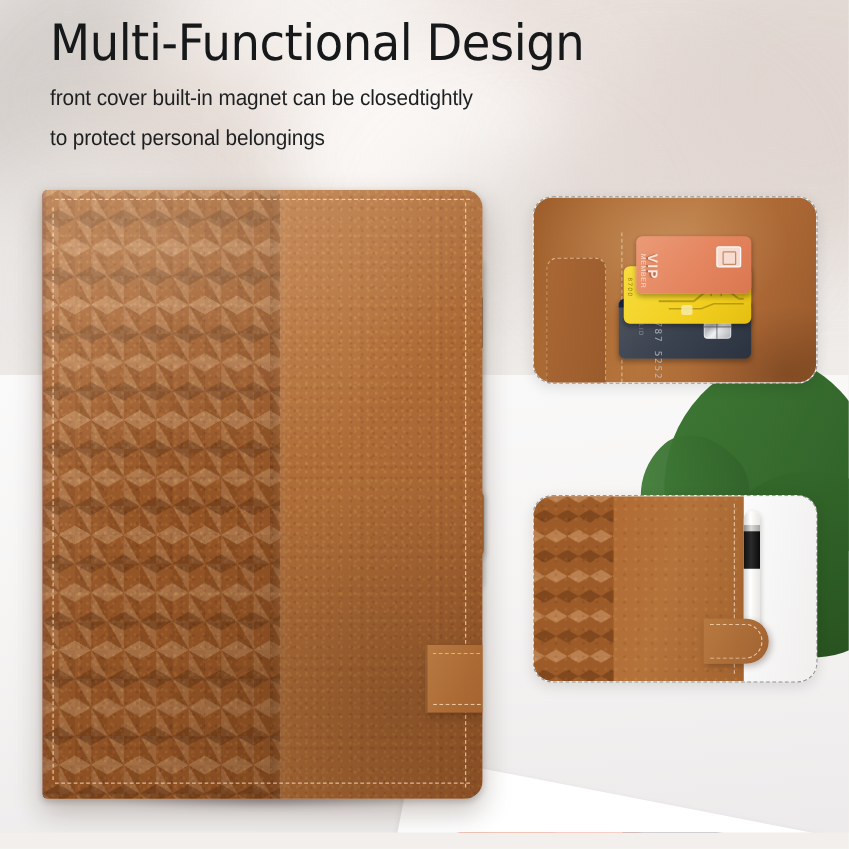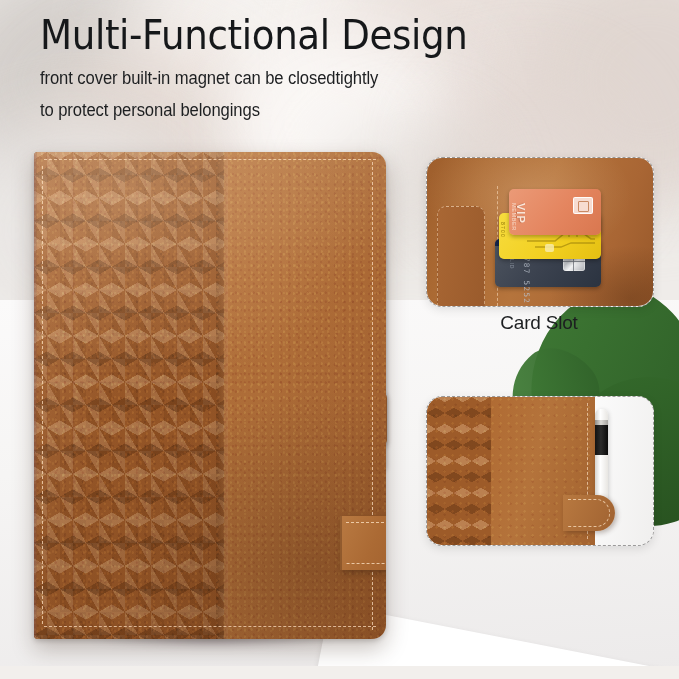--- a/index.html
+++ b/index.html
@@ -422,21 +422,20 @@
         <rect x="20" y="21" width="9" height="8" rx="2" fill="#fdfdfb" opacity=".85"></rect>
       </svg>
     </div>
 
     <div class="cs-card cs-card-1">
       <div class="vip-text">VIP</div>
       <div class="vip-sub">MEMBER</div>
       <div class="cs-contactless"></div>
     </div>
   </div>
-  <div class="panel-label label-card">Card Slot</div>
 
   <div class="panel panel-pen">
     <div class="pl-white"></div>
     <div class="pl-leather"></div>
     <div class="pl-cubes"></div>
     <div class="pl-grain"></div>
     <div class="pl-stitch"></div>
     <div class="pl-pen">
       <div class="pl-pen-ring"></div>
       <div class="pl-pen-band"></div>

